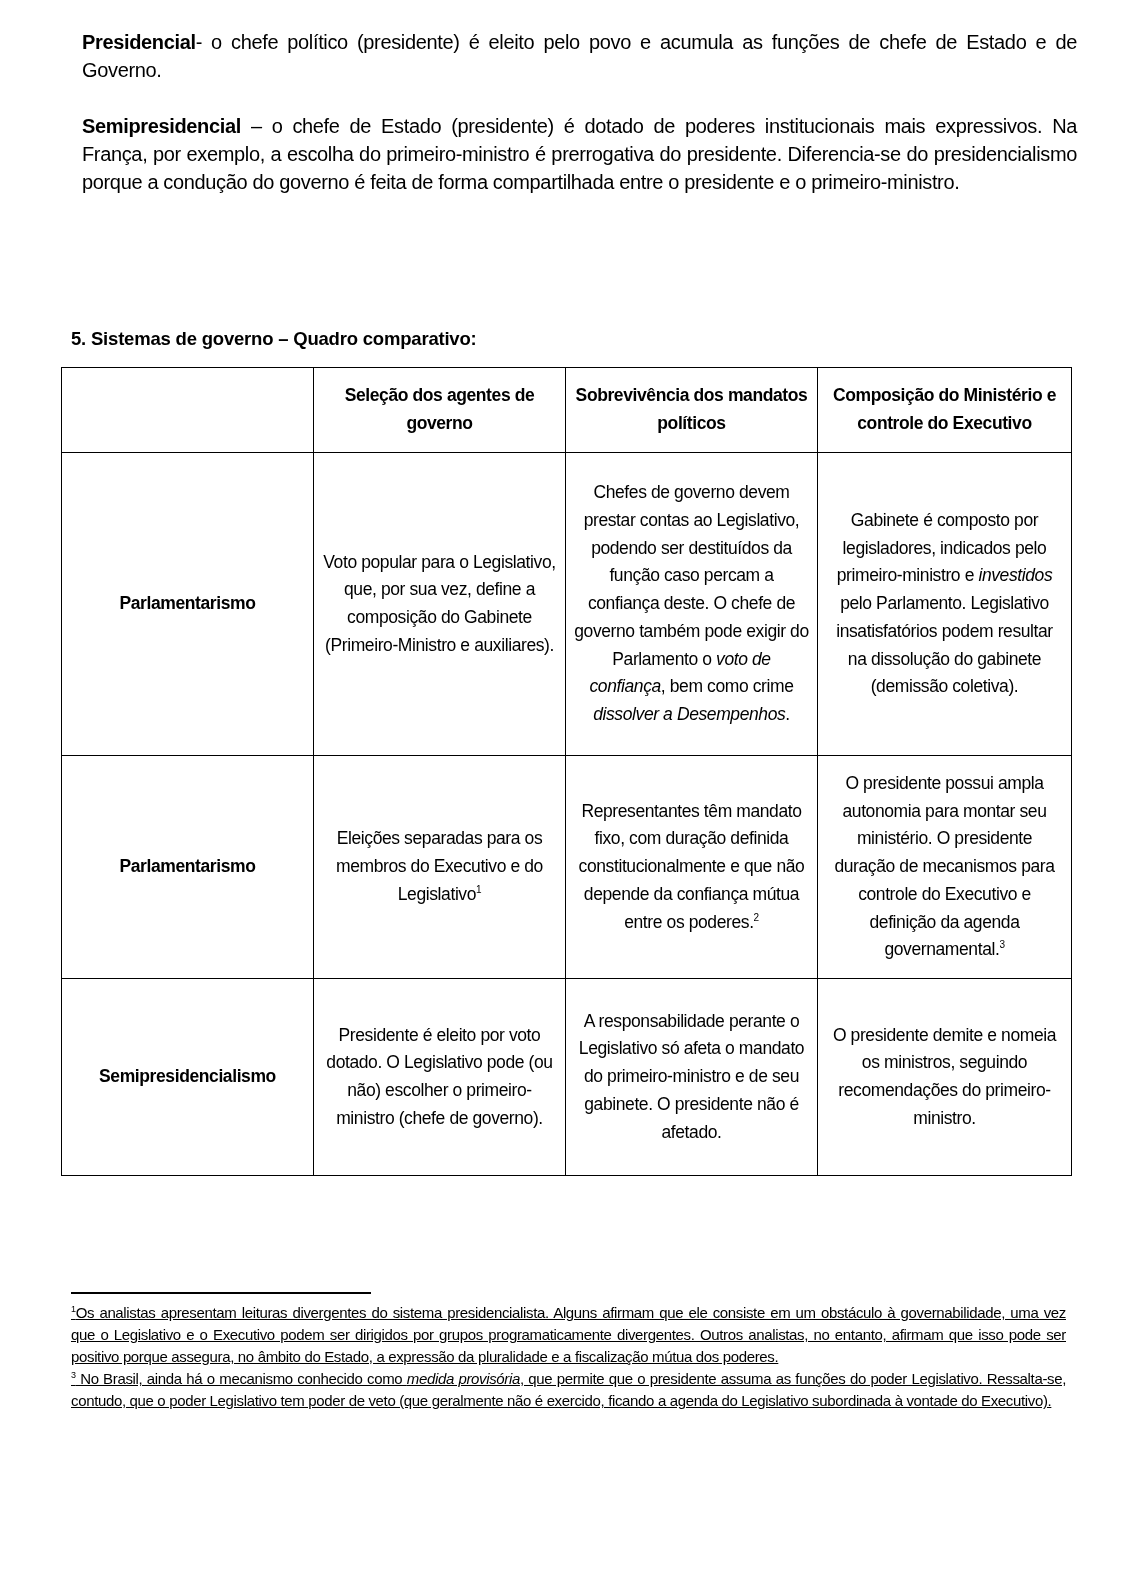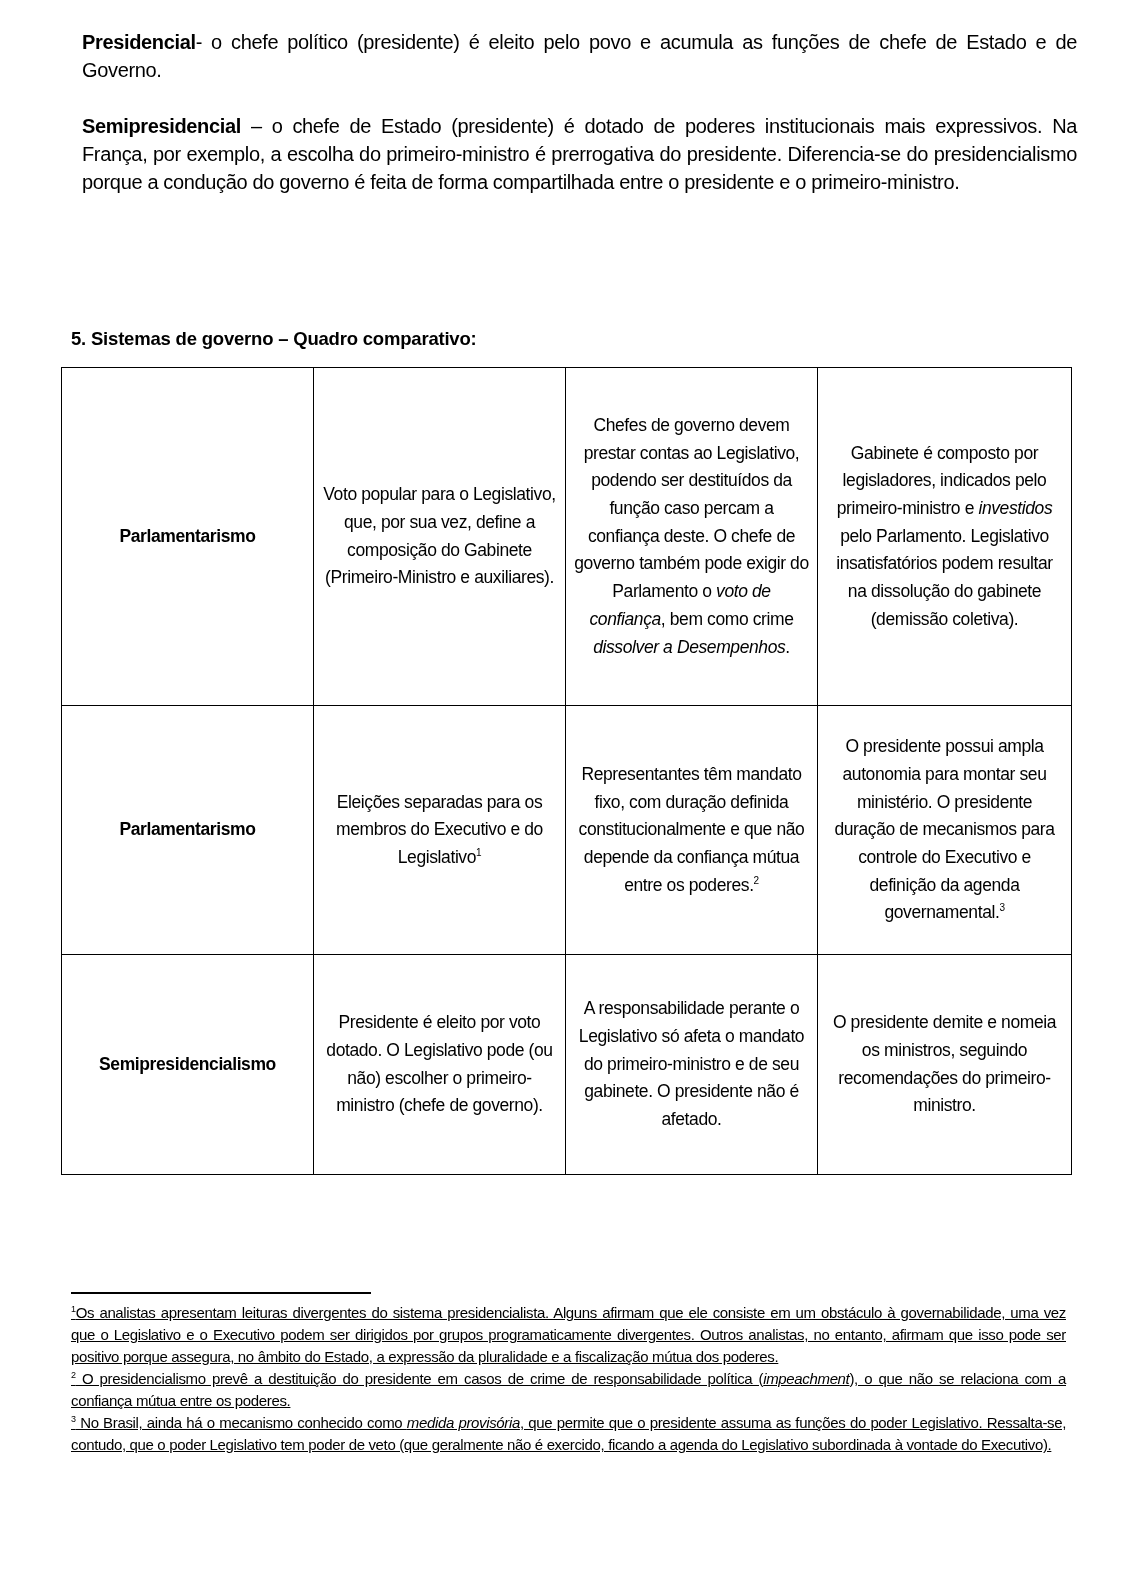--- a/index.html
+++ b/index.html
@@ -37,20 +37,26 @@
 <div class="heading">5. Sistemas de governo – Quadro comparativo:</div>
 
 <table class="cmp">
   <colgroup>
       <col class="c0">
       <col class="c1">
       <col class="c2">
       <col class="c3">
     </colgroup>
   <tbody>
+      <tr class="r0">
+    <th></th>
+    <th>Seleção dos agentes de governo</th>
+    <th>Sobrevivência dos mandatos políticos</th>
+    <th>Composição do Ministério e controle do Executivo</th>
+  </tr>
   <tr class="r1">
     <td class="rowhead">Parlamentarismo</td>
     <td>Voto popular para o Legislativo, que, por sua vez, define a composição do Gabinete (Primeiro-Ministro e auxiliares).</td>
     <td><span>Chefes de governo devem prestar contas ao Legislativo, podendo ser destituídos da função caso percam a confiança deste. O chefe de governo também pode exigir do Parlamento o </span><i>voto de confiança</i><span>, bem como crime </span><i>dissolver a Desempenhos</i><span>.</span></td>
     <td><span>Gabinete é composto por legisladores, indicados pelo primeiro-ministro e </span><i>investidos</i><span> pelo Parlamento. Legislativo insatisfatórios podem resultar na dissolução do gabinete (demissão coletiva).</span></td>
   </tr>
   <tr class="r2">
     <td class="rowhead">Parlamentarismo</td>
     <td><span>Eleições separadas para os membros do Executivo e do Legislativo</span><sup>1</sup></td>
     <td><span>Representantes têm mandato fixo, com duração definida constitucionalmente e que não depende da confiança mútua entre os poderes.</span><sup>2</sup></td>
@@ -62,15 +68,14 @@
     <td>A responsabilidade perante o Legislativo só afeta o mandato do primeiro-ministro e de seu gabinete. O presidente não é afetado.</td>
     <td>O presidente demite e nomeia os ministros, seguindo recomendações do primeiro-ministro.</td>
   </tr>
 </tbody>
   </table>
 
 <div class="fn-rule"></div>
 
 <div class="footnotes">
   <p><sup>1</sup><span>Os analistas apresentam leituras divergentes do sistema presidencialista. Alguns afirmam que ele consiste em um obstáculo à governabilidade, uma vez que o Legislativo e o Executivo podem ser dirigidos por grupos programaticamente divergentes. Outros analistas, no entanto, afirmam que isso pode ser positivo porque assegura, no âmbito do Estado, a expressão da pluralidade e a fiscalização mútua dos poderes.</span></p>
-  <p><sup>2</sup><span> O presidencialismo prevê a destituição do presidente em casos de crime de responsabilidade política (</span><i>impeachment</i><span>), o que não se relaciona com a confiança mútua entre os poderes.</span></p>
   <p><sup>3</sup><span> No Brasil, ainda há o mecanismo conhecido como </span><i>medida provisória</i><span>, que permite que o presidente assuma as funções do poder Legislativo. Ressalta-se, contudo, que o poder Legislativo tem poder de veto (que geralmente não é exercido, ficando a agenda do Legislativo subordinada à vontade do Executivo).</span></p>
 </div>
 
 </body></html>

